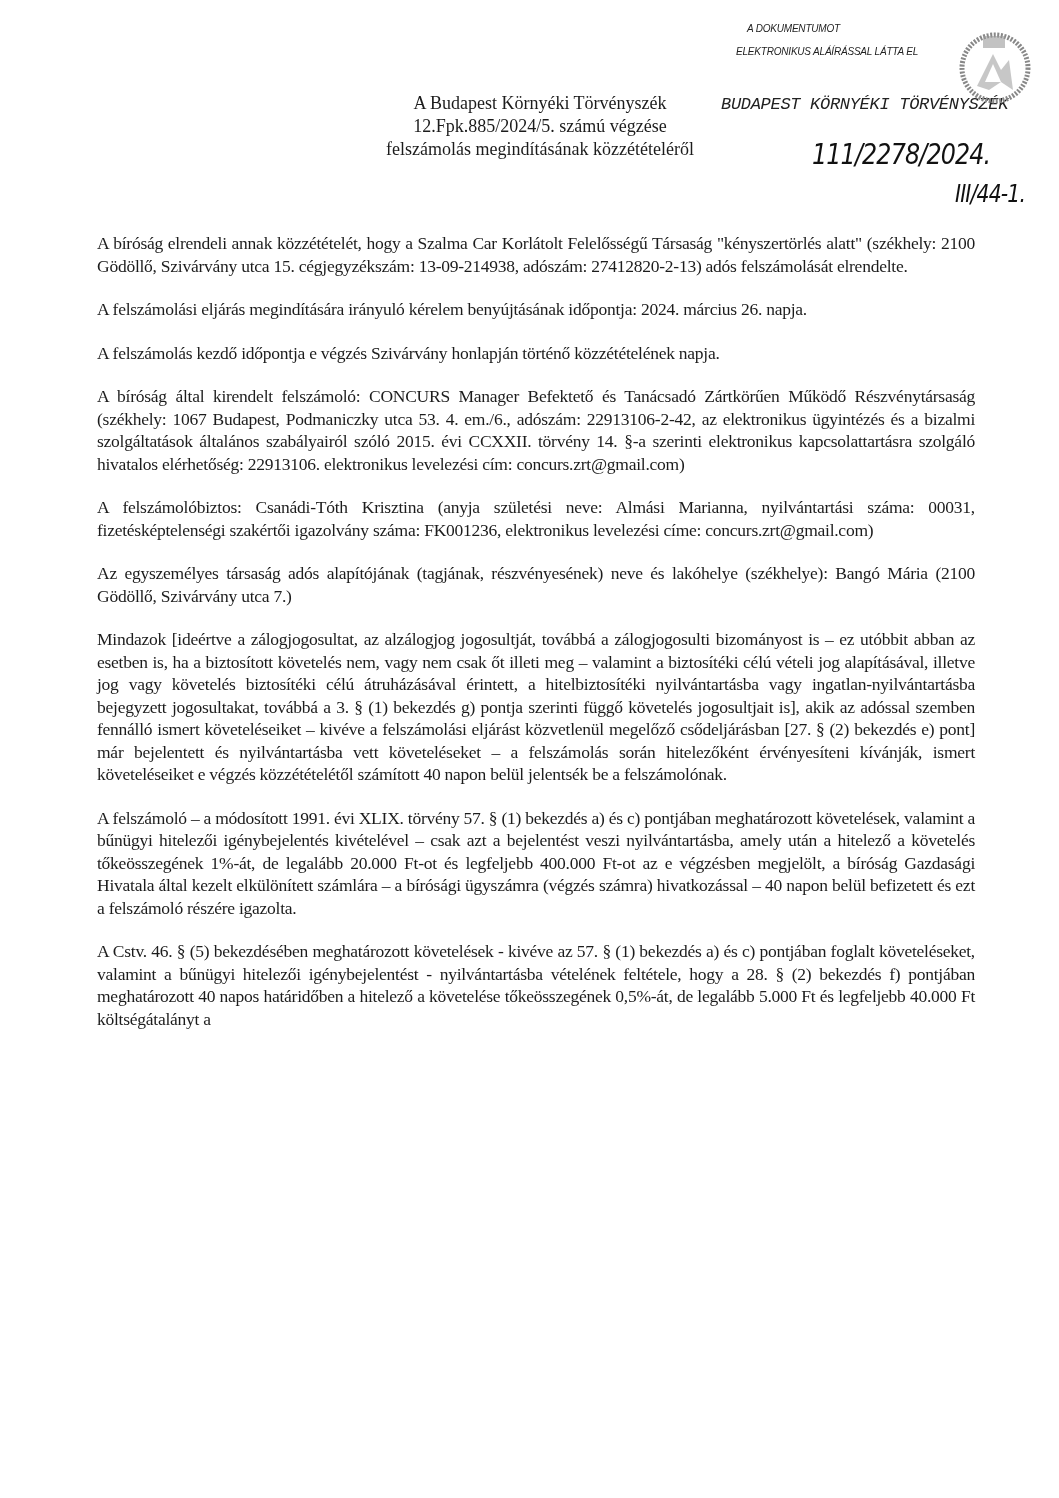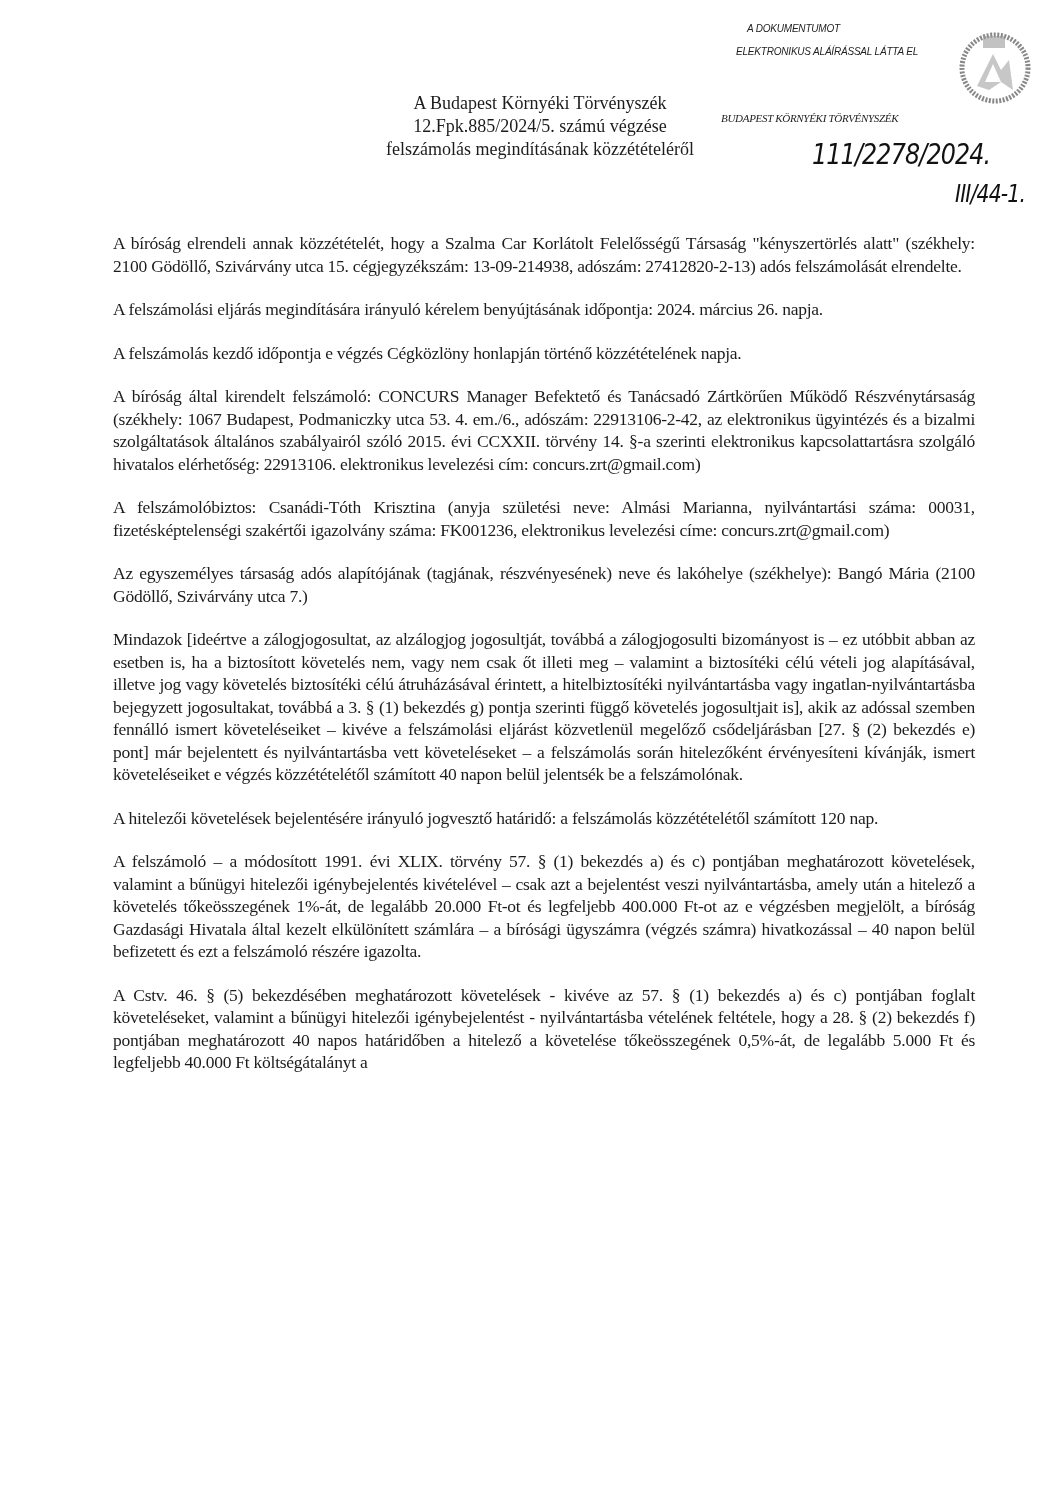--- a/index.html
+++ b/index.html
@@ -10,41 +10,41 @@
     }
     .stamp-header {
       position: absolute; left: 735px; top: 22px; width: 200px;
       font-family: "Liberation Sans", "DejaVu Sans", sans-serif;
       font-style: italic; font-size: 10px; color: #222; letter-spacing: -0.2px;
     }
     .stamp-line1 { position: absolute; left: 12px; top: 1px; white-space: nowrap; }
     .stamp-line2 { position: absolute; left: 1px; top: 24px; white-space: nowrap; }
     .court-stamp {
       position: absolute; left: 721px; top: 95px;
-      font-family: Liberation Serif, serif;
-      font-style: italic; font-size: 11px; color: #222; white-space: nowrap; letter-spacing: -0.3px; margin-top: 17px;
+      font-family: Liberation Mono, monospace;
+      font-style: italic; font-size: 17px; color: #222; white-space: nowrap; letter-spacing: -0.3px;
     }
     .seal {
       position: absolute; left: 957px; top: 30px; width: 76px; height: 76px;
     }
     .handwritten {
       position: absolute; font-family: "DejaVu Sans", sans-serif; color: #111;
       font-style: italic; white-space: nowrap;
     }
     .hw1 { left: 812px; top: 138px; font-size: 28px; letter-spacing: -1px; transform: scaleX(0.85); transform-origin: left; }
     .hw2 { left: 955px; top: 180px; font-size: 24px; letter-spacing: -1px; transform: scaleX(0.85); transform-origin: left; }
     .title-block {
       position: absolute; left: 340px; top: 92px; width: 400px; text-align: center;
       font-size: 18px; line-height: 23px; color: #1c1c1c;
     }
     .body-text {
       position: absolute; left: 97px; top: 232px; width: 878px;
       font-size: 17.5px; line-height: 22.5px; text-align: justify; color: #1c1c1c;
     }
-    .body-text p { margin: 0 0 21px 16px; letter-spacing: -0.25px; }
+    .body-text p { margin: 0 0 21px 0; letter-spacing: -0.25px; }
     .footer-marks {
       position: absolute; left: 0; top: 1478px; width: 1059px; height: 8px;
       font-family: "Liberation Sans", sans-serif; font-size: 6px; color: #ccc;
     }
   </style>
 </head>
 <body>
 
 <div class="stamp-header">
   <div class="stamp-line1">A DOKUMENTUMOT</div>
@@ -65,23 +65,22 @@
 
 <div class="title-block">
   <div>A Budapest Környéki Törvényszék</div>
   <div>12.Fpk.885/2024/5. számú végzése</div>
   <div>felszámolás megindításának közzétételéről</div>
 </div>
 
 <div class="body-text">
   <p>A bíróság elrendeli annak közzétételét, hogy a Szalma Car Korlátolt Felelősségű Társaság "kényszertörlés alatt" (székhely: 2100 Gödöllő, Szivárvány utca 15. cégjegyzékszám: 13-09-214938, adószám: 27412820-2-13) adós felszámolását elrendelte.</p>
   <p>A felszámolási eljárás megindítására irányuló kérelem benyújtásának időpontja: 2024. március 26. napja.</p>
-  <p>A felszámolás kezdő időpontja e végzés Cégközlöny honlapján történő közzétételének napja.</p>
+  <p>A felszámolás kezdő időpontja e végzés Szivárvány honlapján történő közzétételének napja.</p>
   <p>A bíróság által kirendelt felszámoló: CONCURS Manager Befektető és Tanácsadó Zártkörűen Működő Részvénytársaság (székhely: 1067 Budapest, Podmaniczky utca 53. 4. em./6., adószám: 22913106-2-42, az elektronikus ügyintézés és a bizalmi szolgáltatások általános szabályairól szóló 2015. évi CCXXII. törvény 14. §-a szerinti elektronikus kapcsolattartásra szolgáló hivatalos elérhetőség: 22913106. elektronikus levelezési cím: concurs.zrt@gmail.com)</p>
   <p>A felszámolóbiztos: Csanádi-Tóth Krisztina (anyja születési neve: Almási Marianna, nyilvántartási száma: 00031, fizetésképtelenségi szakértői igazolvány száma: FK001236, elektronikus levelezési címe: concurs.zrt@gmail.com)</p>
   <p>Az egyszemélyes társaság adós alapítójának (tagjának, részvényesének) neve és lakóhelye (székhelye): Bangó Mária (2100 Gödöllő, Szivárvány utca 7.)</p>
   <p>Mindazok [ideértve a zálogjogosultat, az alzálogjog jogosultját, továbbá a zálogjogosulti bizományost is – ez utóbbit abban az esetben is, ha a biztosított követelés nem, vagy nem csak őt illeti meg – valamint a biztosítéki célú vételi jog alapításával, illetve jog vagy követelés biztosítéki célú átruházásával érintett, a hitelbiztosítéki nyilvántartásba vagy ingatlan-nyilvántartásba bejegyzett jogosultakat, továbbá a 3. § (1) bekezdés g) pontja szerinti függő követelés jogosultjait is], akik az adóssal szemben fennálló ismert követeléseiket – kivéve a felszámolási eljárást közvetlenül megelőző csődeljárásban [27. § (2) bekezdés e) pont] már bejelentett és nyilvántartásba vett követeléseket – a felszámolás során hitelezőként érvényesíteni kívánják, ismert követeléseiket e végzés közzétételétől számított 40 napon belül jelentsék be a felszámolónak.</p>
-  <p>A hitelezői követelések bejelentésére irányuló jogvesztő határidő: a felszámolás közzétételétől számított 120 nap.</p>
   <p>A felszámoló – a módosított 1991. évi XLIX. törvény 57. § (1) bekezdés a) és c) pontjában meghatározott követelések, valamint a bűnügyi hitelezői igénybejelentés kivételével – csak azt a bejelentést veszi nyilvántartásba, amely után a hitelező a követelés tőkeösszegének 1%-át, de legalább 20.000 Ft-ot és legfeljebb 400.000 Ft-ot az e végzésben megjelölt, a bíróság Gazdasági Hivatala által kezelt elkülönített számlára – a bírósági ügyszámra (végzés számra) hivatkozással – 40 napon belül befizetett és ezt a felszámoló részére igazolta.</p>
   <p>A Cstv. 46. § (5) bekezdésében meghatározott követelések - kivéve az 57. § (1) bekezdés a) és c) pontjában foglalt követeléseket, valamint a bűnügyi hitelezői igénybejelentést - nyilvántartásba vételének feltétele, hogy a 28. § (2) bekezdés f) pontjában meghatározott 40 napos határidőben a hitelező a követelése tőkeösszegének 0,5%-át, de legalább 5.000 Ft és legfeljebb 40.000 Ft költségátalányt a</p>
 </div>
 
 <div class="footer-marks"></div>
 
 </body></html>

